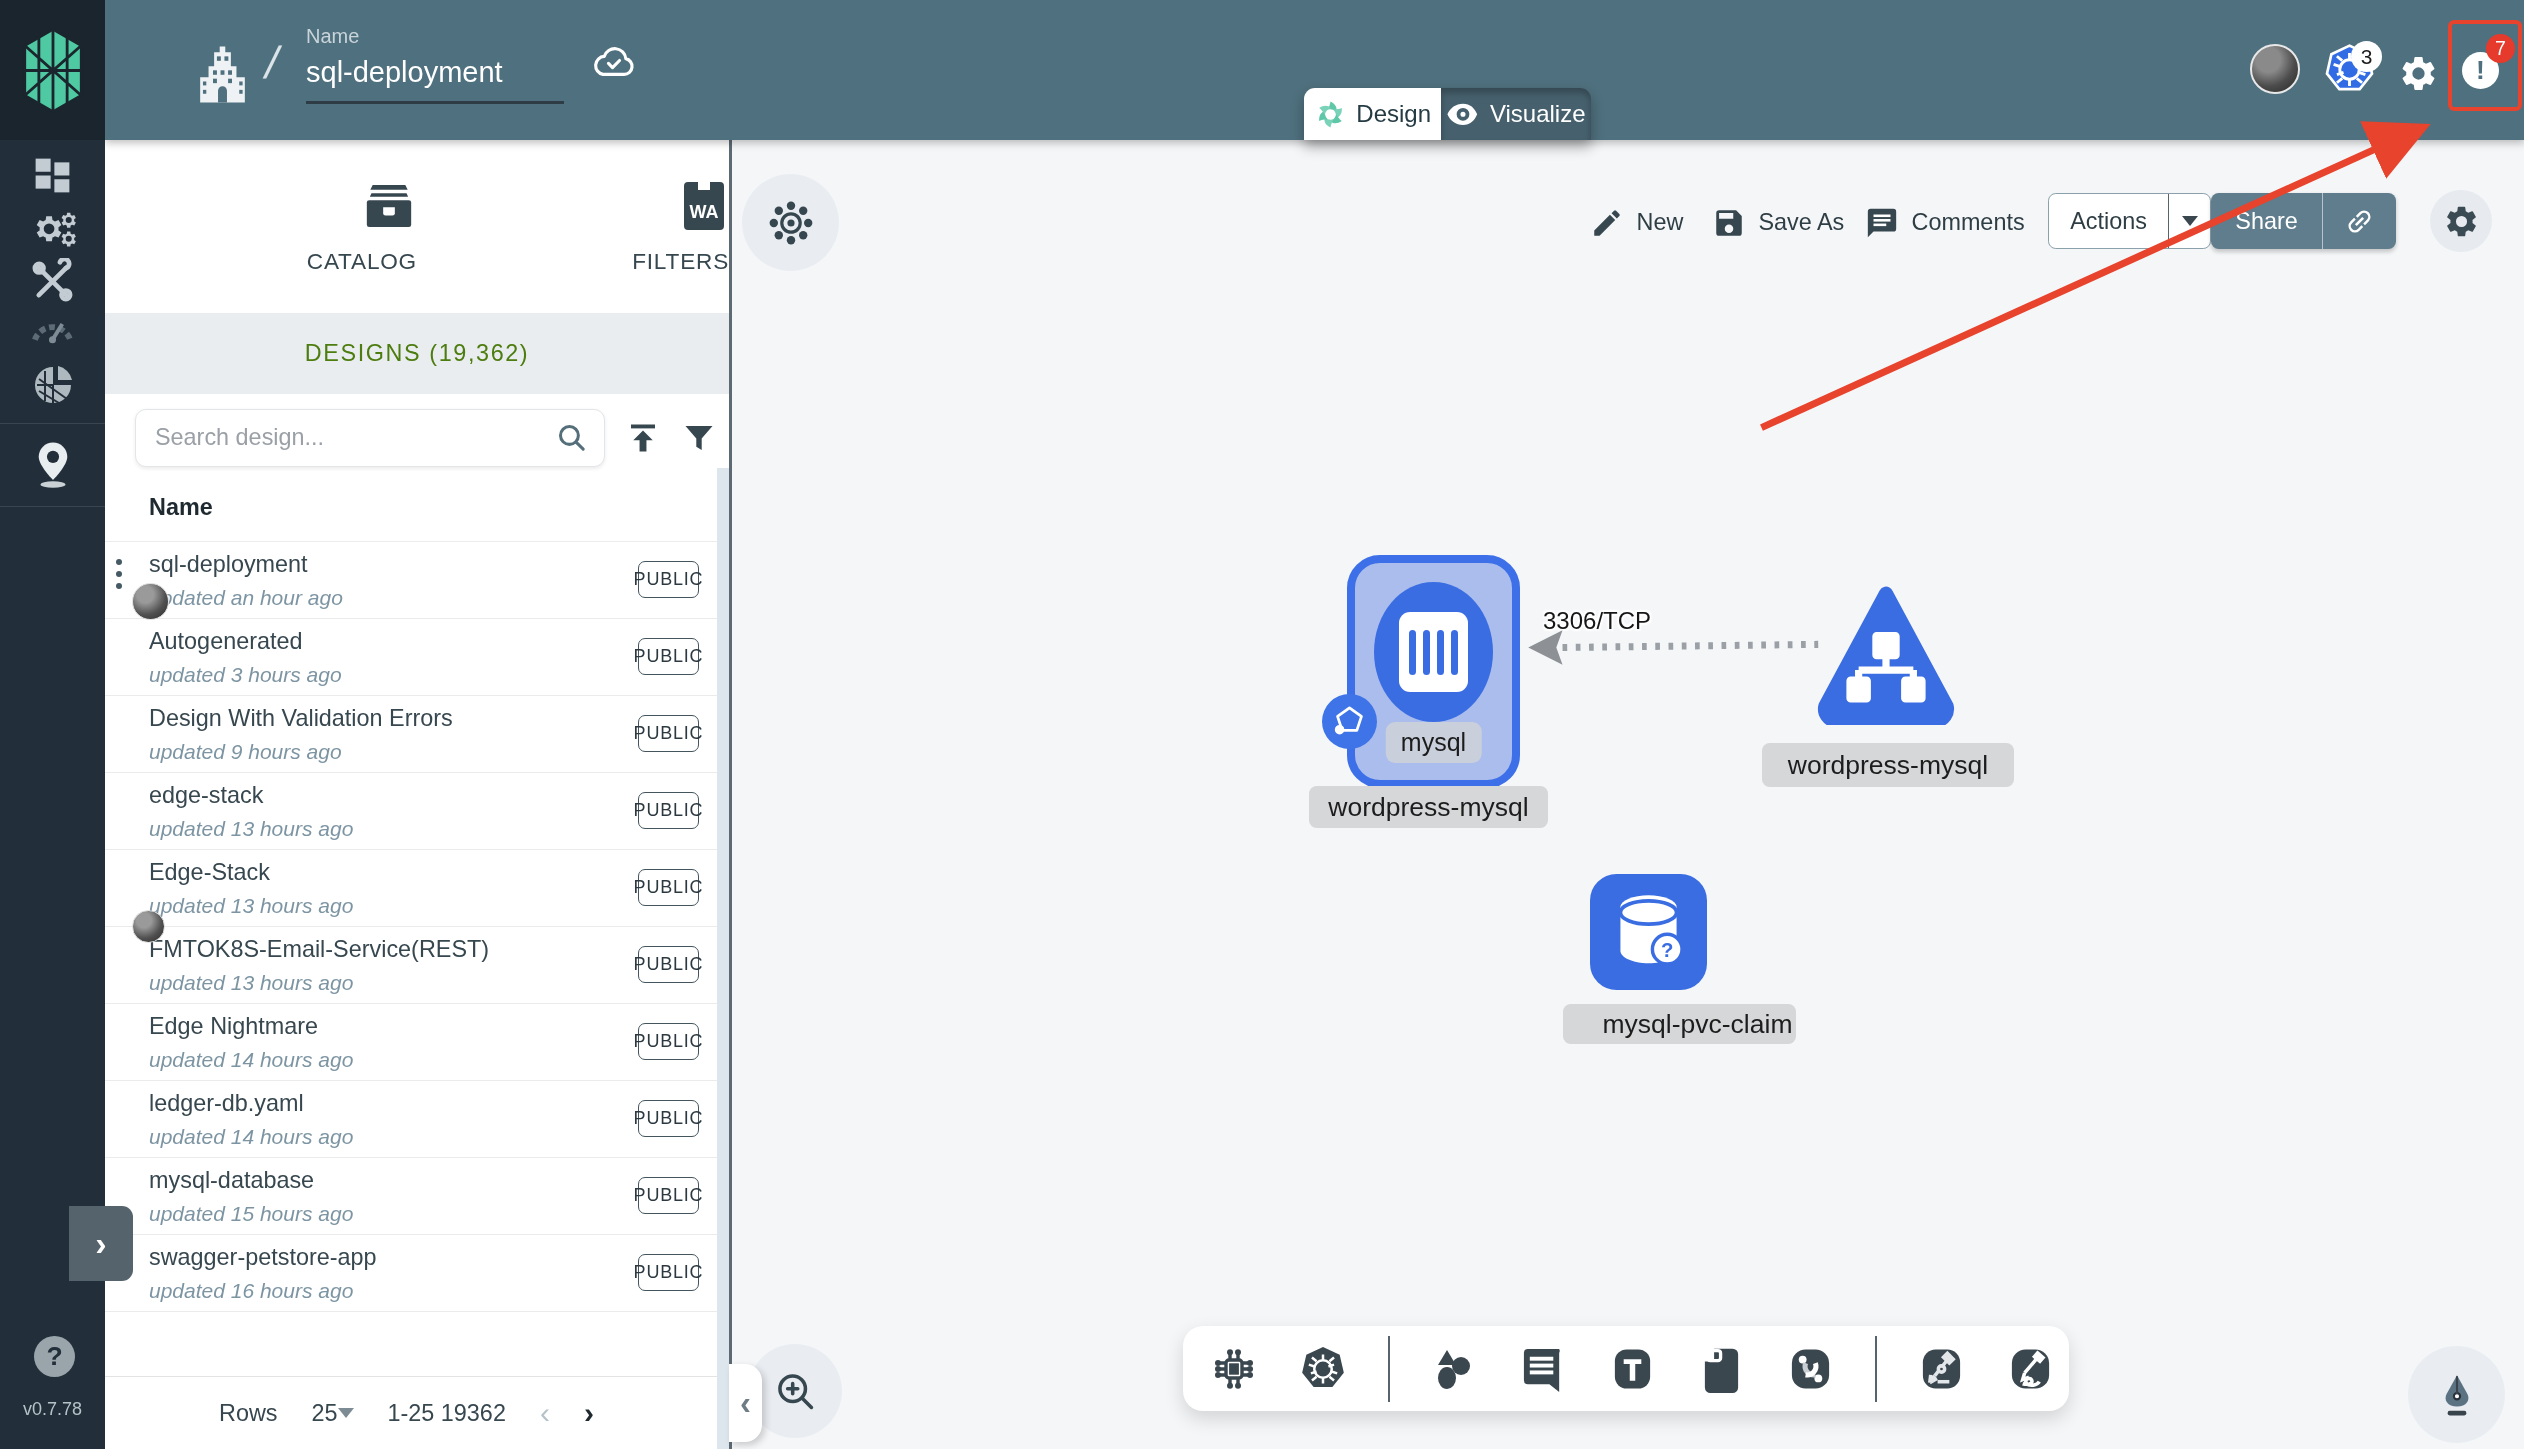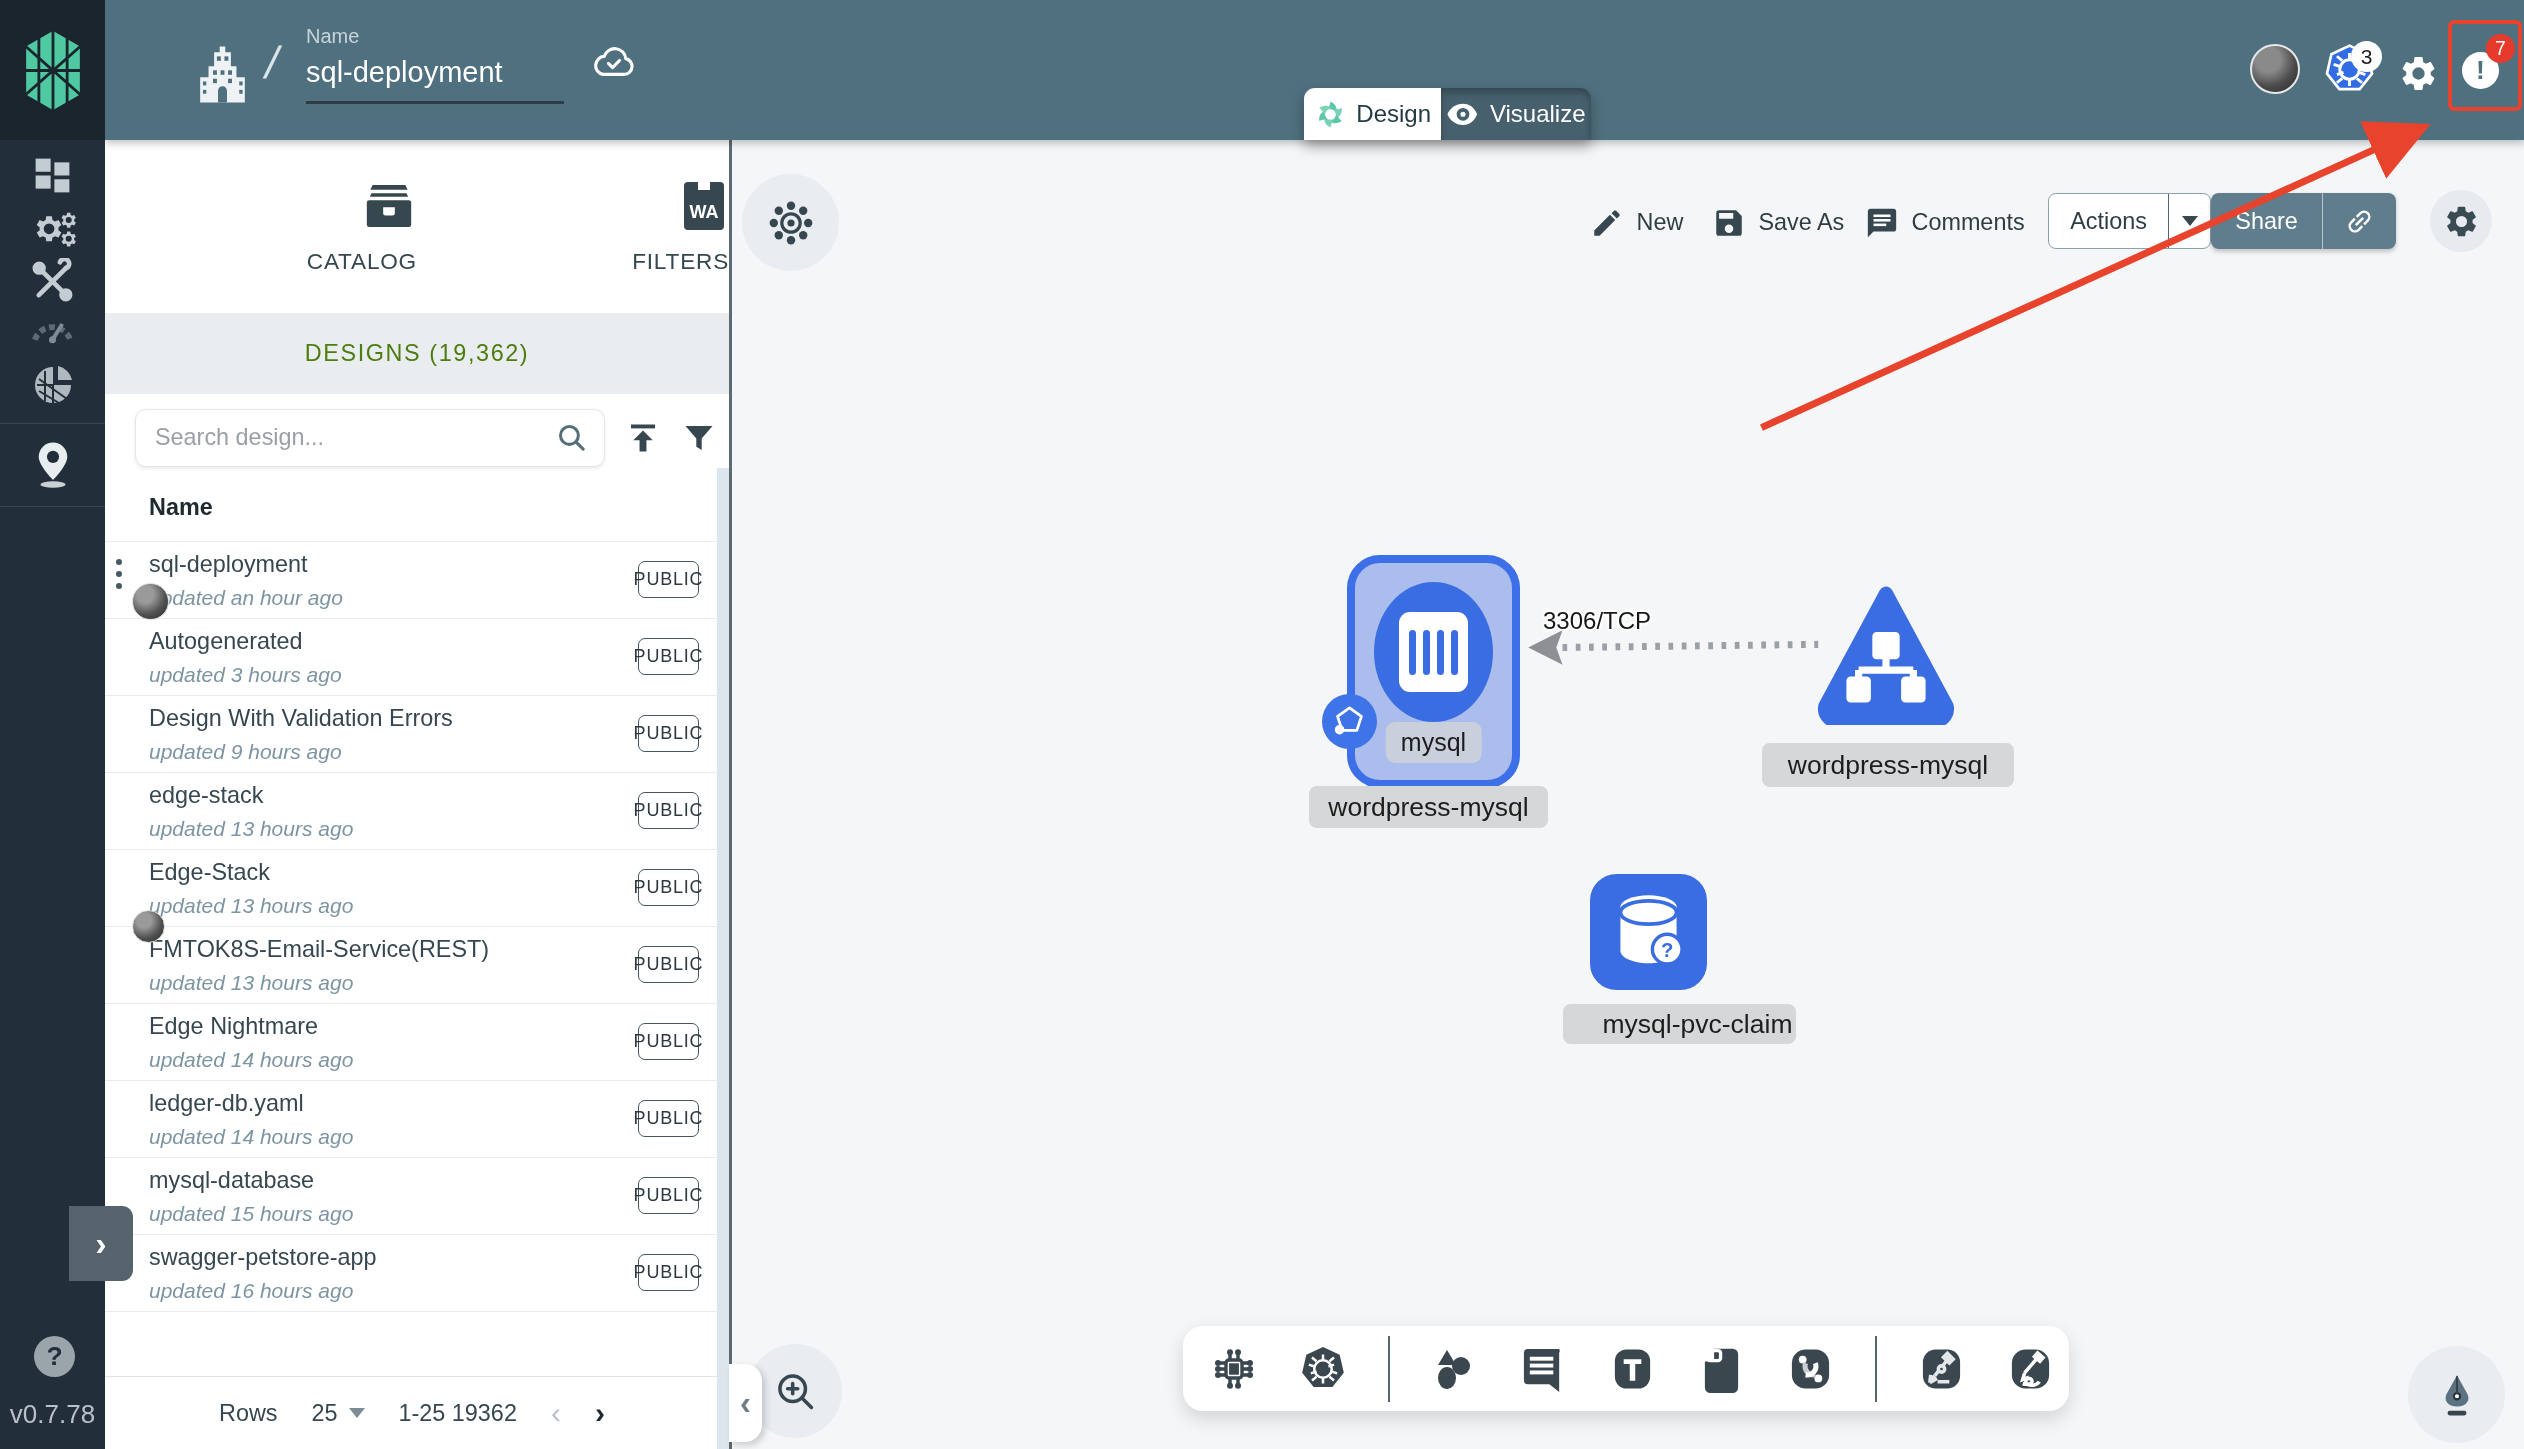--- a/index.html
+++ b/index.html
@@ -12,21 +12,21 @@
   #rail { position:absolute; left:0; top:0; width:105px; height:1449px; background:#222f3a; z-index:30; }
   #logo-box { width:105px; height:140px; background:#1b252e; display:flex; align-items:center; justify-content:center; }
   .rail-icon { position:absolute; left:0; width:105px; display:flex; justify-content:center; color:#c3ccd2; }
   .rail-div { position:absolute; left:0; width:105px; border-top:1.6px solid #39454f; }
   #rail-expand { position:absolute; left:69px; top:1206px; width:64px; height:75px; background:#55636d;
                  border-radius:0 11px 11px 0; display:flex; align-items:center; justify-content:center;
                  color:#fff; font-size:34px; font-weight:bold; z-index:31; }
   #help-circle { position:absolute; left:34px; top:1336px; width:41px; height:41px; border-radius:50%;
                  background:#9aa5ab; color:#222f3a; font-weight:bold; font-size:26.5px;
                  display:flex; align-items:center; justify-content:center; }
-  #version { position:absolute; left:0; top:1399px; width:105px; text-align:center; color:#b7c2c8; font-size:26px; }
+  #version { position:absolute; left:0; top:1399px; width:105px; text-align:center; color:#b7c2c8; font-size:18px; }
 
   
   #header { position:absolute; left:105px; top:0; right:0; height:140px; background:#4f707e;
             box-shadow:0 3.1px 7.8px rgba(0,0,0,.25); z-index:10; }
   #crumb-building { position:absolute; left:84px; top:41px; }
   #crumb-slash { position:absolute; left:161px; top:37px; color:#dbe4e8; font-size:45px; font-weight:300; transform:skewX(-12deg); }
   #name-block { position:absolute; left:201px; top:25px; width:258px; }
   #name-label { color:#c9d4da; font-size:20px; }
   #name-value { color:#ffffff; font-size:29px; margin-top:7.8px; }
   #name-underline { margin-top:12.5px; height:2.3px; background:#2e3d45; width:258px; }
@@ -79,21 +79,21 @@
   .pill { position:absolute; right:30px; top:19px; width:61px; height:37px; border:1.6px solid #44555e; border-radius:7px;
           display:flex; align-items:center; justify-content:center; font-size:18px; letter-spacing:0.8px; color:#2c3940; }
   .kebab { position:absolute; left:11px; top:17px; width:7.8px; display:flex; flex-direction:column; gap:6.2px; }
   .kebab i { width:6.2px; height:6.2px; border-radius:50%; background:#455a64; }
   .row-avatar { position:absolute; left:26.5px; top:41px; width:37px; height:37px; border-radius:50%; z-index:2;
                 background:radial-gradient(circle at 35% 30%, #9a9a9a 0 25%, #515151 60%, #2a2a2a 100%);
                 border:1.6px solid #ddd; }
   .row-avatar.small { width:33px; height:33px; top:auto; bottom:-17px; }
   #pagination { position:absolute; left:0; right:12.5px; bottom:0; height:73px; border-top:1.6px solid #e3e3e3;
                 display:flex; align-items:center; gap:34px; padding-left:114px; font-size:23.4px; color:#37474f; background:#fff; }
-  #page-size { display:flex; align-items:center; gap:11px; }
+  #page-size { display:flex; align-items:center; }
   .caret-down { width:0; height:0; border-left:8.6px solid transparent; border-right:8.6px solid transparent; border-top:10px solid #7c8b94; }
   #page-prev { color:#b6c2c9; font-size:30px; }
   #page-next { color:#1f2a30; font-size:30px; font-weight:bold; }
   #panel-collapse { position:absolute; left:729px; top:1364px; width:33px; height:78px; background:#fff;
                     border-radius:0 17px 17px 0; box-shadow:3.1px 3.1px 7.8px rgba(0,0,0,.18);
                     display:flex; align-items:center; justify-content:center; color:#6d7c85; font-size:33px; font-weight:bold; z-index:9; }
 
   
   #canvas { position:absolute; left:735px; top:140px; right:0; bottom:0; }
   .circle-btn { position:absolute; border-radius:50%; background:#e9edf2; display:flex; align-items:center; justify-content:center; }

